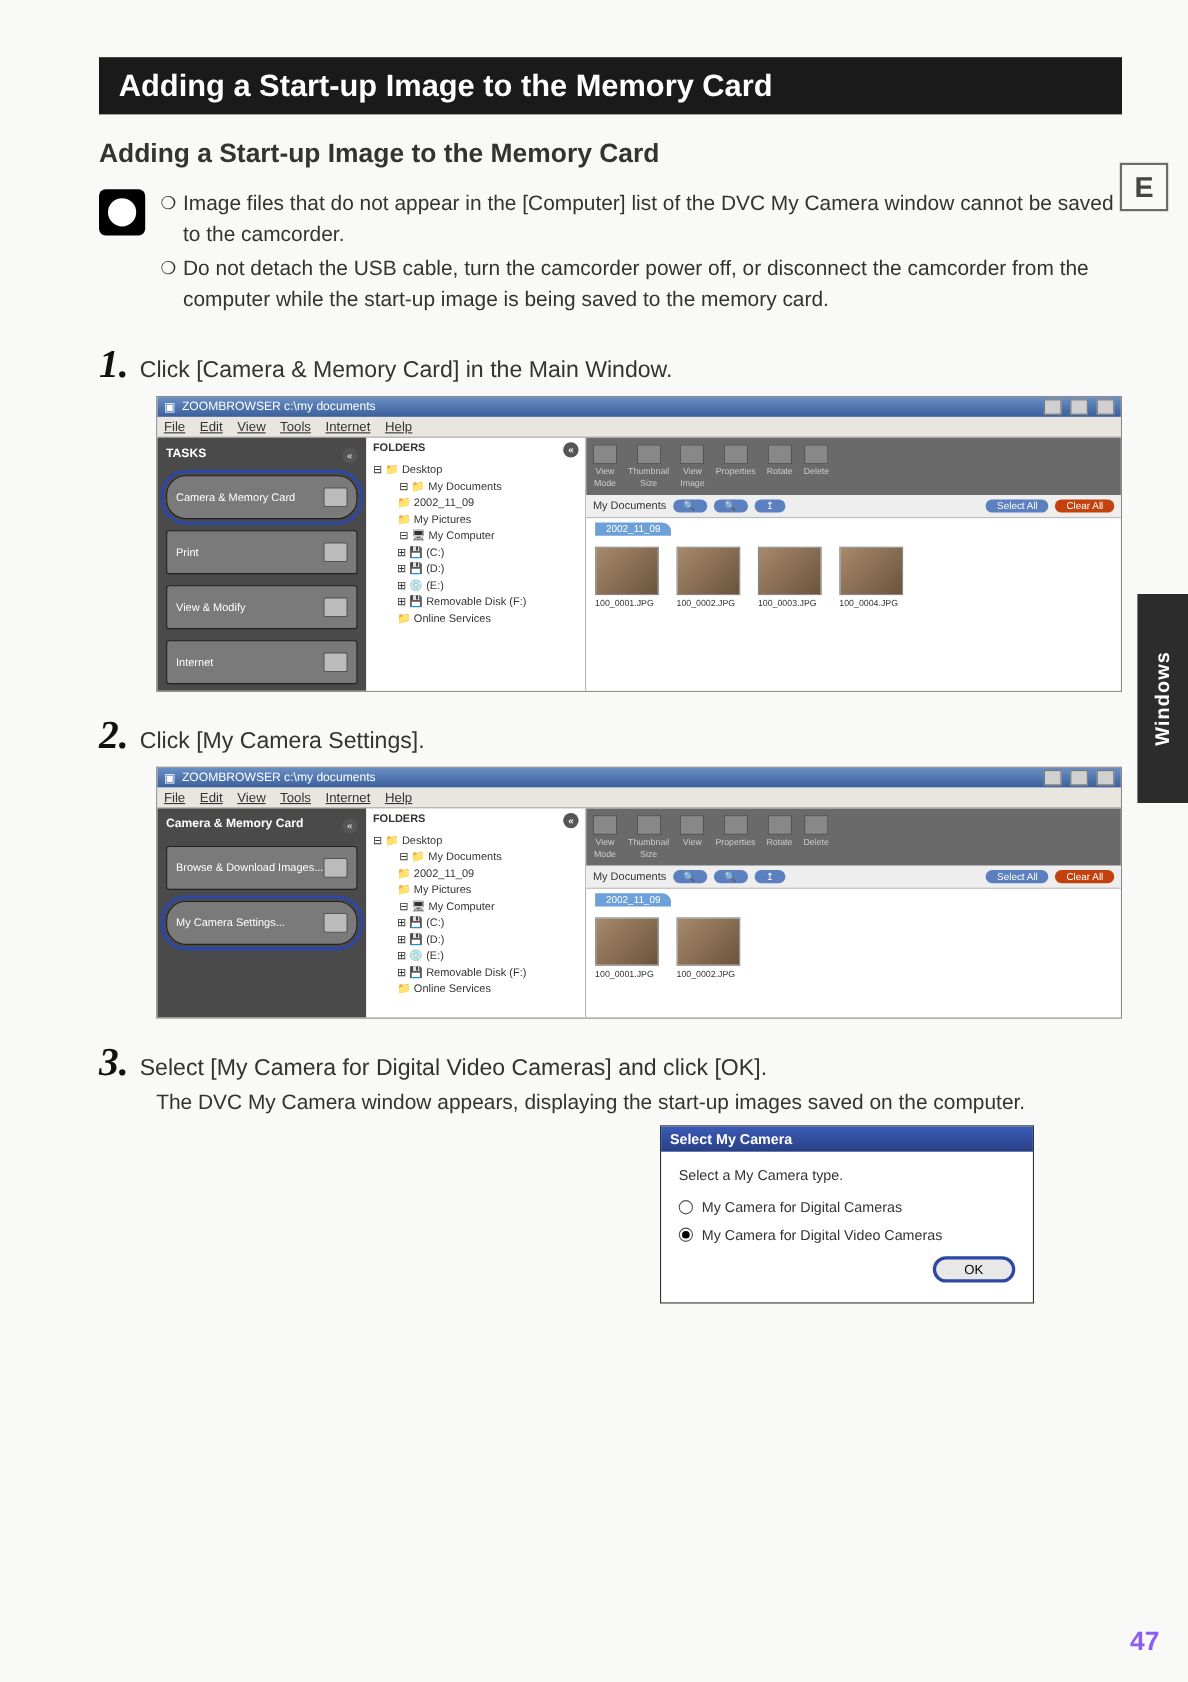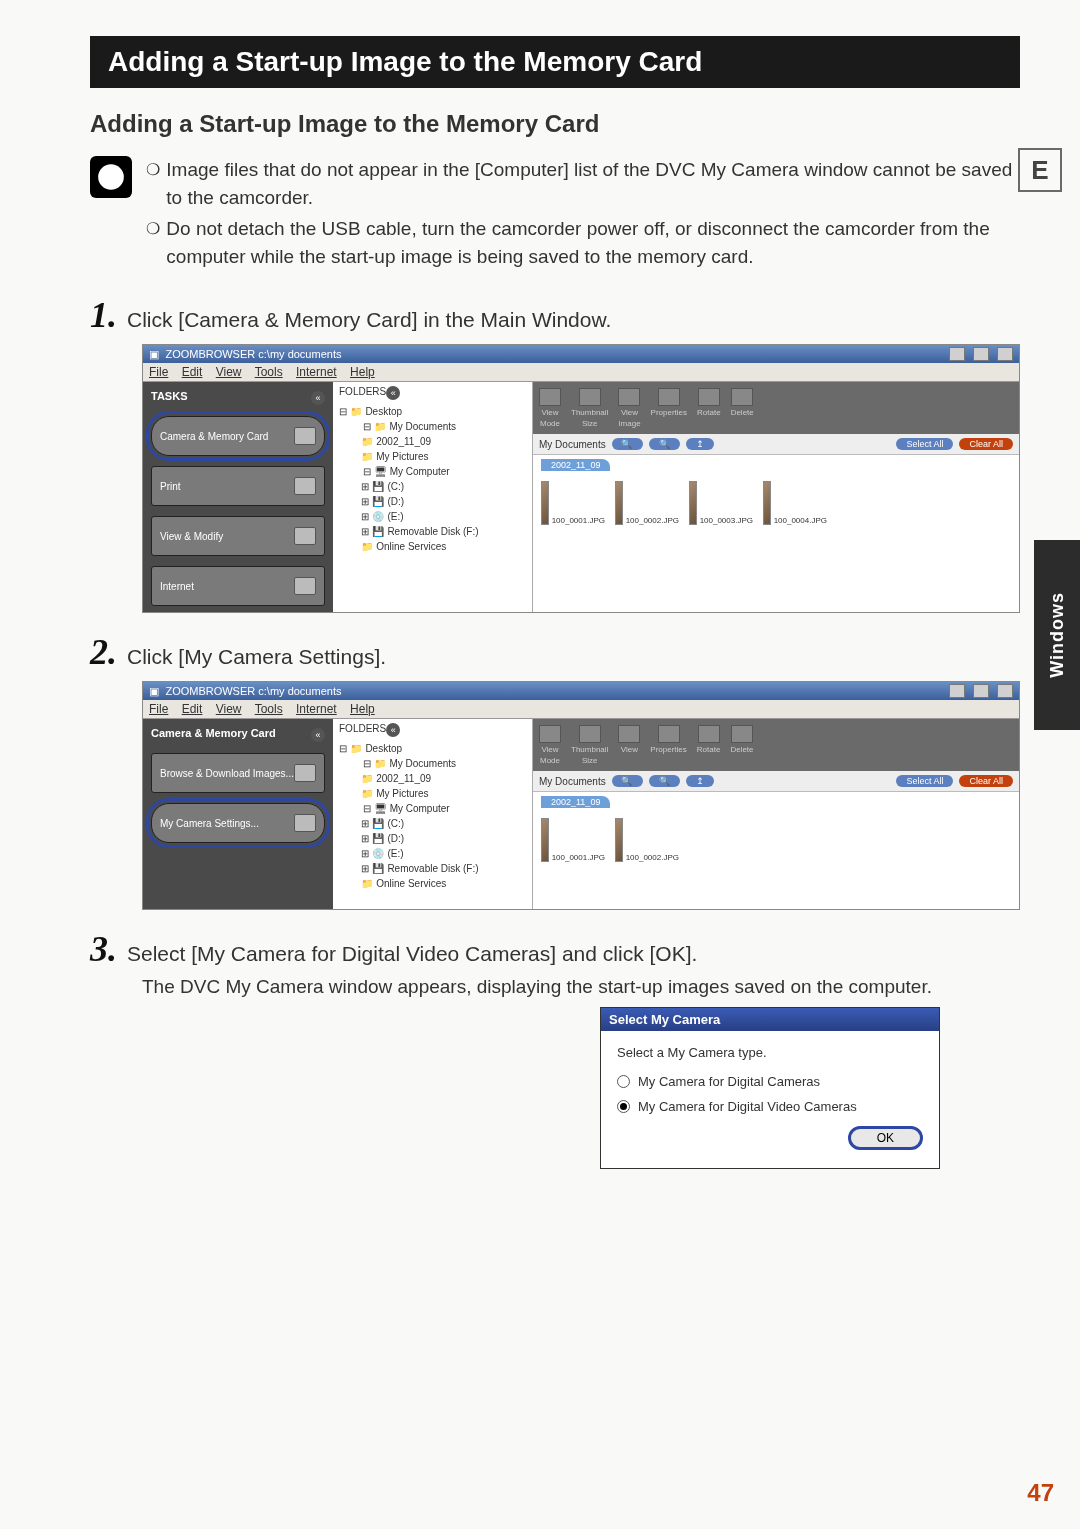--- a/index.html
+++ b/index.html
@@ -1,17 +1,17 @@
 <!DOCTYPE html>
 <html><head>
 <meta charset="utf-8">
 <style>
 *{box-sizing:border-box;margin:0;padding:0}
 body{width:1080px;height:1529px;background:#f9f9f7;font-family:"Helvetica Neue",Arial,sans-serif;color:#333;position:relative}
-.page{padding:36px 60px 40px 90px;position:relative}
+.page{padding:52px 60px 40px 90px;position:relative}
 .black-bar{background:#1a1a1a;color:#fff;font-weight:700;font-size:28px;padding:10px 18px;margin-bottom:22px}
 .subheading{font-weight:700;font-size:24px;margin-bottom:18px}
 .note-row{display:flex;gap:14px;margin-bottom:20px;align-items:flex-start}
 .warn-icon{width:42px;height:42px;background:#000;border-radius:6px;display:flex;align-items:center;justify-content:center;flex-shrink:0}
 .warn-icon svg{width:28px;height:28px}
 .note-list{font-size:19px;line-height:1.45;flex:1}
 .note-list .bullet{display:flex;gap:6px;margin-bottom:4px}
 .note-list .circ{font-size:16px;line-height:28px}
 .step-row{display:flex;align-items:baseline;gap:10px;margin-top:12px}
 .step-num{font-family:Georgia,"Times New Roman",serif;font-style:italic;font-weight:700;font-size:36px;color:#111}
@@ -23,50 +23,50 @@
 .ss-winbtn{width:16px;height:14px;background:#d0d0d0;border:1px solid #777;display:inline-block;margin-left:2px}
 .ss-menu{background:#e8e6df;border-bottom:1px solid #999;padding:2px 6px;font-size:12px}
 .ss-menu span{margin-right:10px;text-decoration:underline}
 .ss-body{display:flex;height:230px}
 .ss-left{width:190px;background:#4a4a4a;padding:8px 8px;display:flex;flex-direction:column;gap:10px}
 .ss-left-title{color:#fff;font-weight:700;font-size:11px;margin-bottom:4px}
 .task-btn{background:#7a7a7a;border:1px solid #222;border-radius:3px;color:#fff;font-size:10px;padding:10px 8px;display:flex;align-items:center;justify-content:space-between}
 .task-btn.hl{outline:3px solid #2d47a3;outline-offset:2px;border-radius:18px;padding:10px 8px}
 .task-icon{width:22px;height:18px;background:#bbb;border:1px solid #555;border-radius:2px}
 .ss-mid{width:200px;background:#fff;border-right:1px solid #aaa;padding:4px 6px;font-size:10px;overflow:hidden}
-.ss-mid .hdr{font-weight:400;text-transform:uppercase;font-size:10px;margin-bottom:4px;display:flex;}
+.ss-mid .hdr{font-weight:700;text-transform:uppercase;font-size:10px;margin-bottom:4px;display:flex;justify-content:space-between}
 .tree{line-height:1.5;font-size:10px}
 .tree .lvl1{margin-left:24px}
 .tree .lvl2{margin-left:22px}
 .ss-right{flex:1;background:#fff;display:flex;flex-direction:column}
 .ss-tool{background:#6a6a6a;padding:6px 6px;display:flex;gap:10px}
 .tool-item{display:flex;flex-direction:column;align-items:center;color:#ccc;font-size:8px;gap:2px}
 .tool-ico{width:22px;height:18px;background:#888;border:1px solid #555}
 .ss-path{background:#eee;padding:4px 6px;display:flex;align-items:center;gap:6px;border-bottom:1px solid #bbb;font-size:10px}
 .ss-path .pill{background:#5b7fbf;color:#fff;border-radius:10px;padding:1px 10px;font-size:9px}
 .ss-path .pill.gray{background:#c2410c}
 .thumbs{padding:8px;display:flex;gap:10px;flex-wrap:wrap}
-.thumb{width:64px;display:flex;flex-direction:row;align-items:flex-end;gap:3px}
+.thumb{width:64px;display:flex;flex-direction:column;align-items:flex-start;gap:3px}
 .thumb .img{width:58px;height:44px;background:linear-gradient(135deg,#a78a6c,#6b533c);border:1px solid #888}
 .thumb .cap{font-size:8px}
 .date-tab{background:#6da0d8;color:#fff;font-size:9px;padding:1px 10px;width:fit-content;border-radius:0 8px 0 0;margin:4px 0 2px 8px}
 .screenshot.ss2 .ss-body{height:190px}
 .dialog{width:340px;border:1px solid #333;background:#fff;margin-left:auto;margin-right:80px;font-size:13px}
 .dialog-title{background:linear-gradient(#3a5bb5,#283f85);color:#fff;font-weight:700;padding:4px 8px;font-size:13px}
 .dialog-body{padding:14px 16px 18px}
 .dialog-body .label{margin-bottom:14px}
 .radio-row{display:flex;align-items:center;gap:8px;margin:10px 0}
 .radio{width:13px;height:13px;border:1px solid #555;border-radius:50%;display:inline-flex;align-items:center;justify-content:center}
 .radio.sel::after{content:"";width:7px;height:7px;background:#000;border-radius:50%}
 .dialog-ok{display:flex;justify-content:flex-end;margin-top:12px}
 .ok-btn{border:3px solid #2d47a3;border-radius:18px;padding:2px 26px;font-size:12px;background:#e8e8e8}
 .side-e{position:absolute;right:18px;top:148px;width:44px;height:44px;border:2px solid #6a6a6a;display:flex;align-items:center;justify-content:center;font-weight:700;font-size:26px;color:#444}
 .side-tab{position:absolute;right:0;top:540px;width:46px;height:190px;background:#2c2c2c;color:#fff;display:flex;align-items:center;justify-content:center}
 .side-tab span{writing-mode:vertical-rl;transform:rotate(180deg);font-weight:700;font-size:18px;letter-spacing:1px}
-.page-num{position:absolute;right:26px;bottom:22px;font-weight:700;font-size:24px;color:#c2410c}
+.page-num{position:absolute;right:26px;bottom:22px;font-weight:700;font-size:24px;color:#8b5cf6}
 .collapse{width:14px;height:14px;background:#555;color:#fff;border-radius:50%;font-size:9px;display:inline-flex;align-items:center;justify-content:center}
 </style>
 </head>
 <body>
 
 <div class="side-e">
     <span>E</span>
   </div>
 <div class="side-tab">
     <span>Windows</span>

